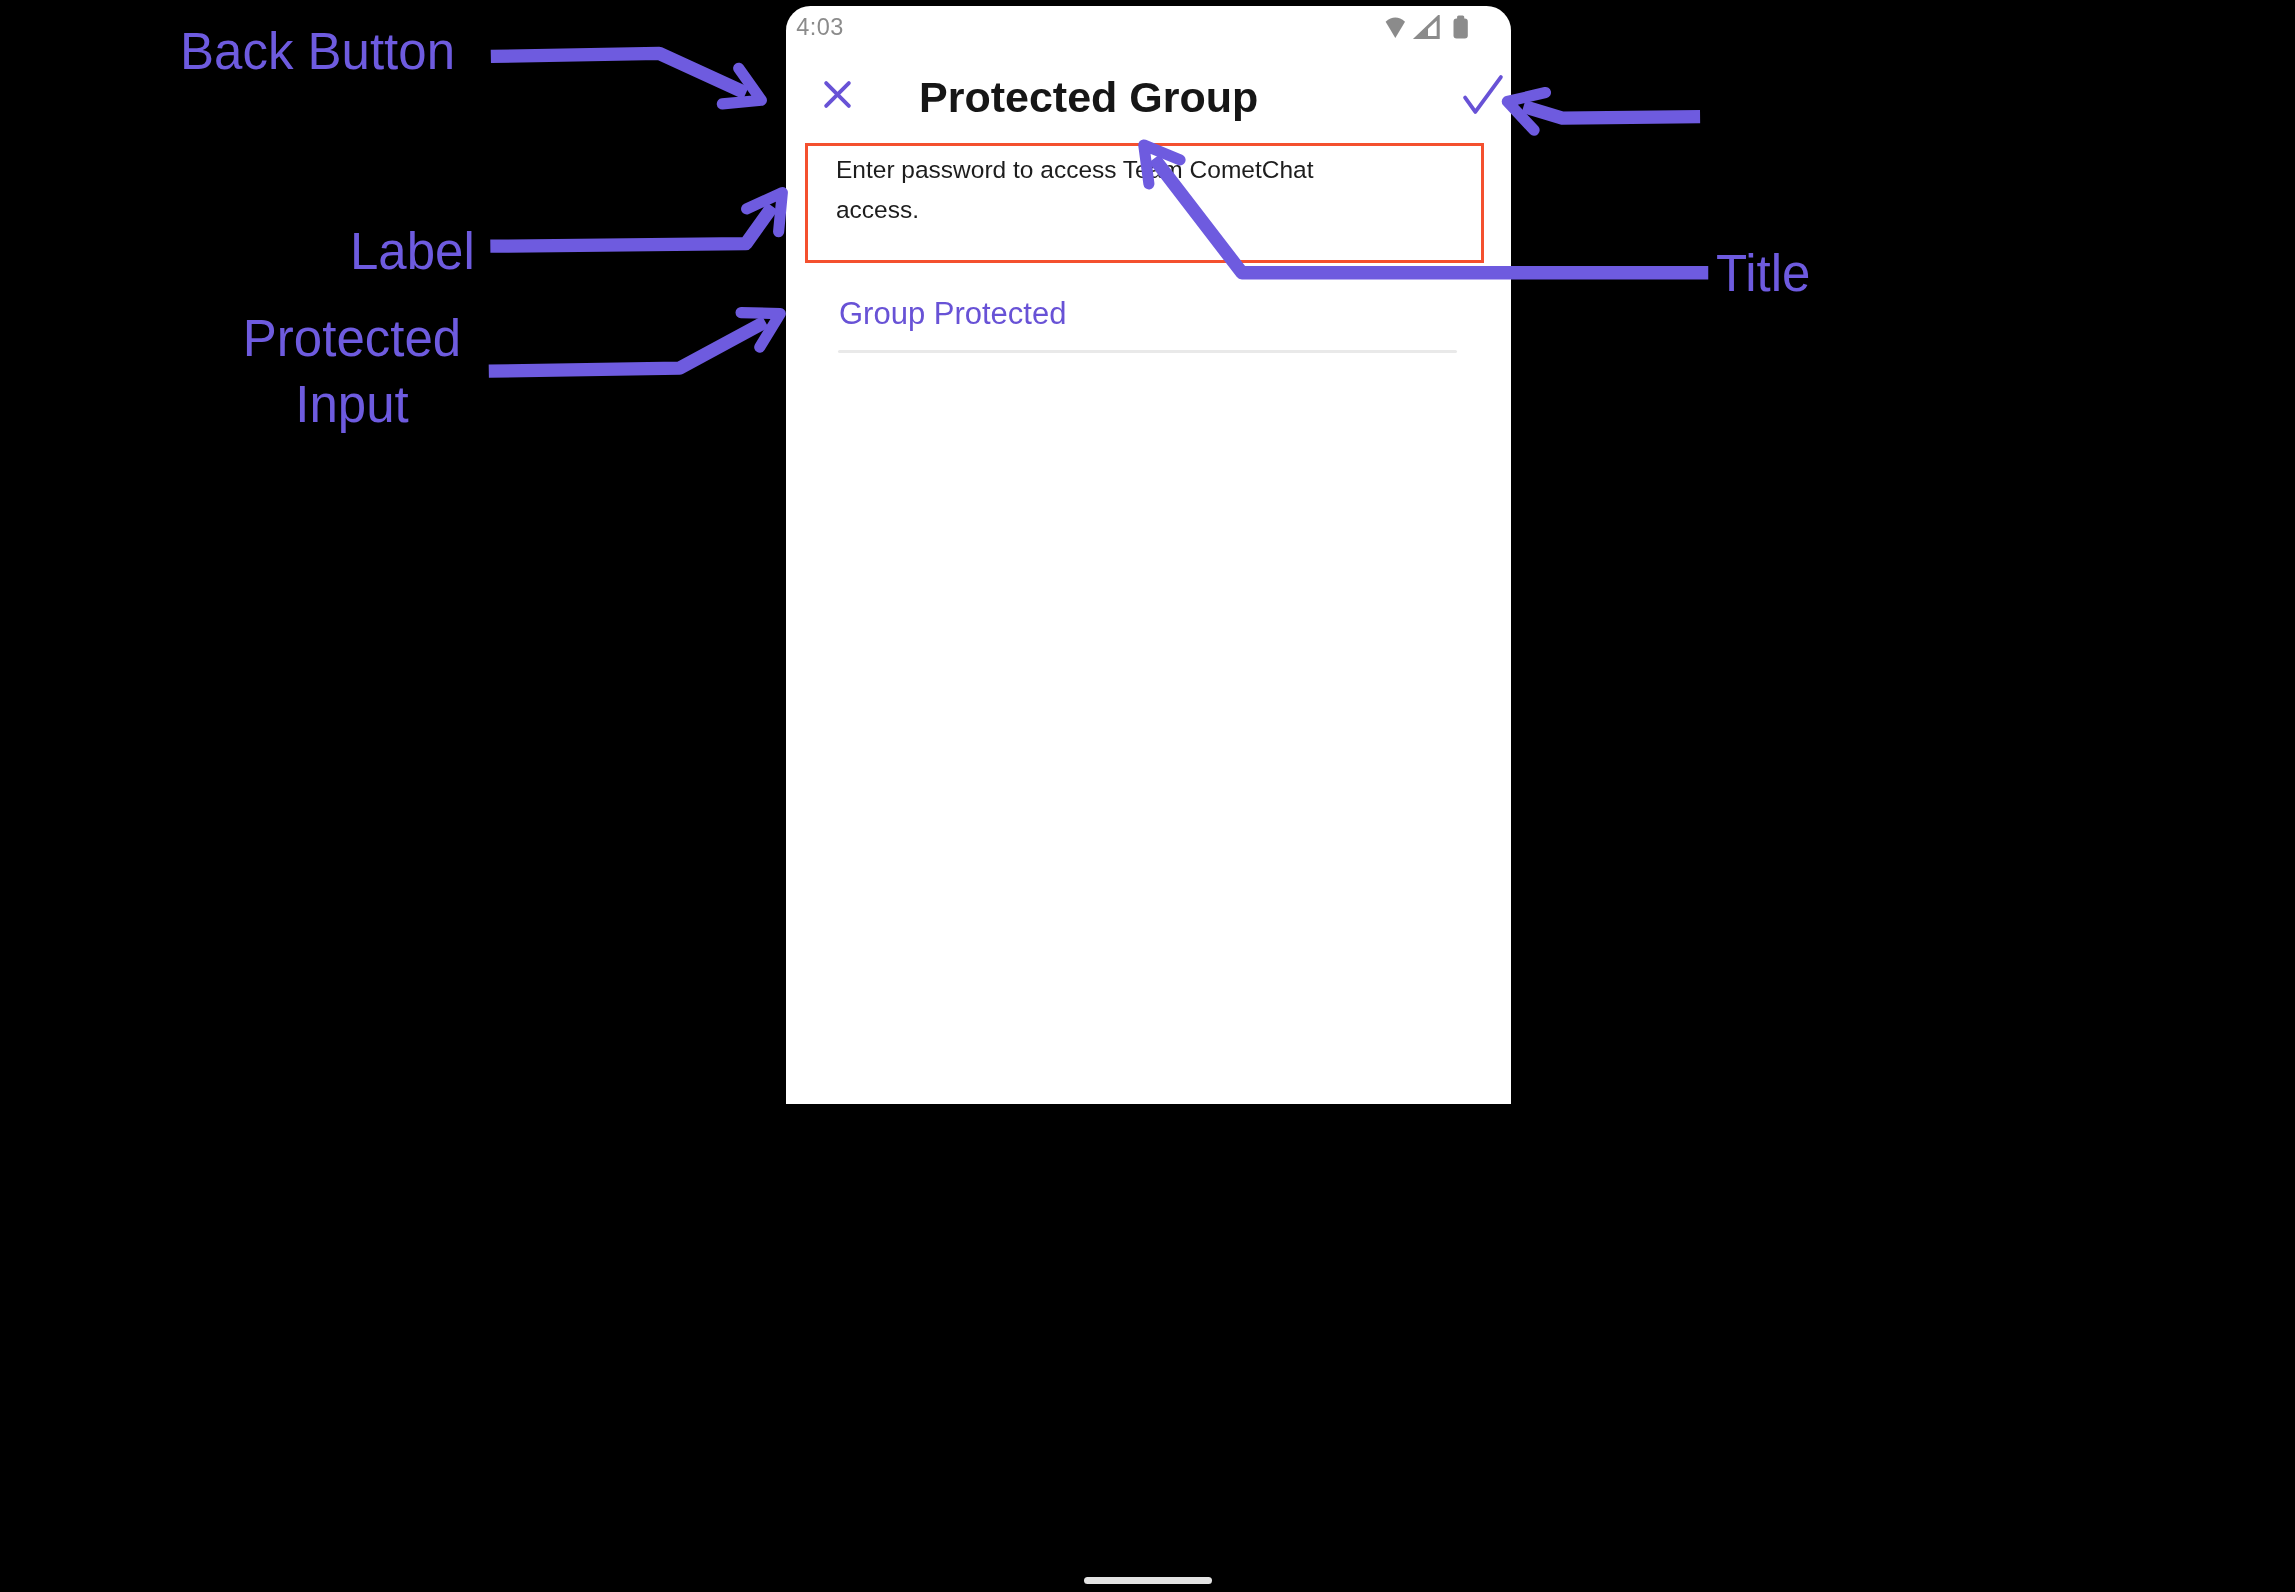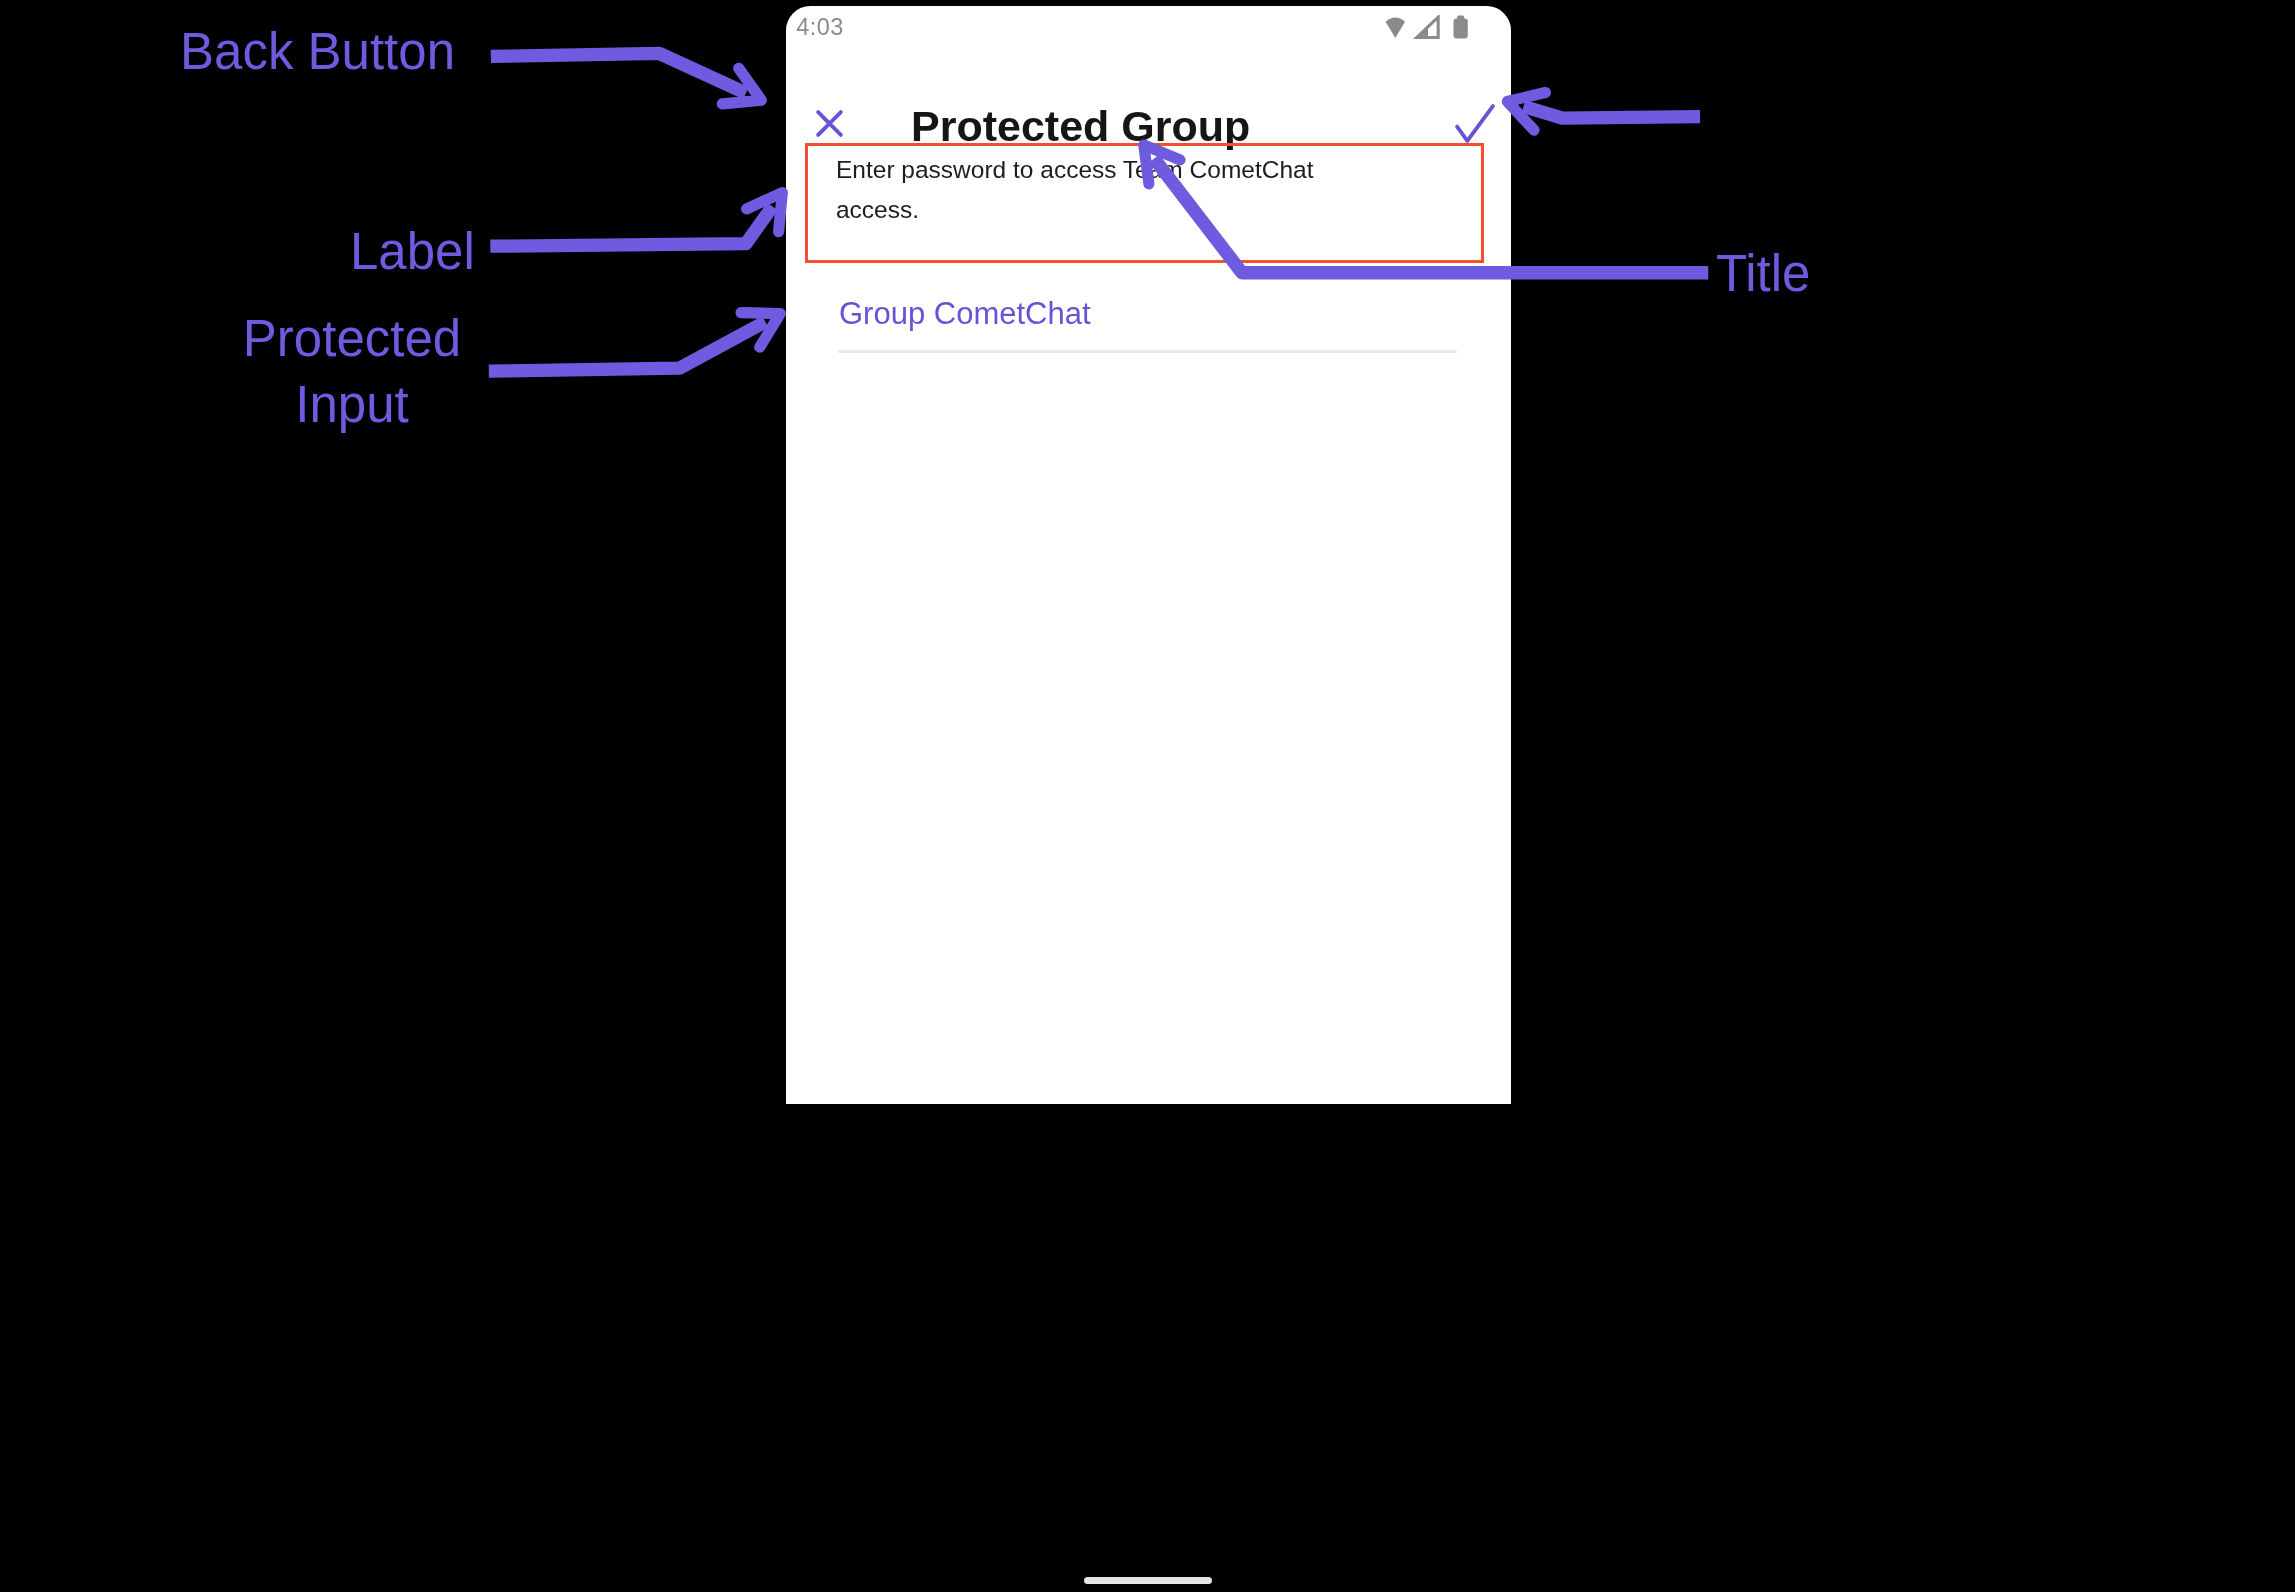--- a/index.html
+++ b/index.html
@@ -9,21 +9,21 @@
   }
   
   .phone{
     position:absolute;left:786px;top:5.6px;width:725px;height:1098px;
     background:#ffffff;border-radius:24.5px 24.5px 0 0;
   }
   .status-time{
     position:absolute;left:10.2px;top:8.2px;font-size:23.5px;color:#8b8b8b;letter-spacing:0.5px;
   }
   .status-icons{position:absolute;right:39px;top:9.2px;}
-  .app-header{position:absolute;left:0;top:61px;width:100%;height:66px;margin-top:29px;}
+  .app-header{position:absolute;left:8px;top:61px;width:100%;height:66px;}
   .close-btn{position:absolute;left:26.5px;top:11.2px;width:33px;height:33px;cursor:pointer;}
   .header-title{
     position:absolute;left:125px;top:6.1px;font-size:43px;font-weight:700;color:#161616;
     letter-spacing:0px;white-space:nowrap;
   }
   .join-btn{position:absolute;right:14.3px;top:5.1px;width:44px;height:46px;cursor:pointer;}
   .notice-box{
     position:absolute;left:19.4px;top:137px;width:679px;height:120px;
     border:3.1px solid #F4502F;box-sizing:border-box;
   }
@@ -88,21 +88,21 @@
     </div>
 
     <div class="notice-box">
       <div class="notice-text">
         <div>Enter password to access Team CometChat</div>
         <div>access.</div>
       </div>
     </div>
 
     <div class="pw-field">
-      <div class="pw-label">Group CometChat</div>
+      <div class="pw-label">Group Protected</div>
       <div class="pw-underline"></div>
     </div>
 
   </div>
 
   <div class="home-indicator"></div>
 
   <div class="ann" style="left:180px;top:19.4px;">Back Button</div>
 
   <div class="ann" style="left:350px;top:213px;margin-top:6px;">Label</div>

